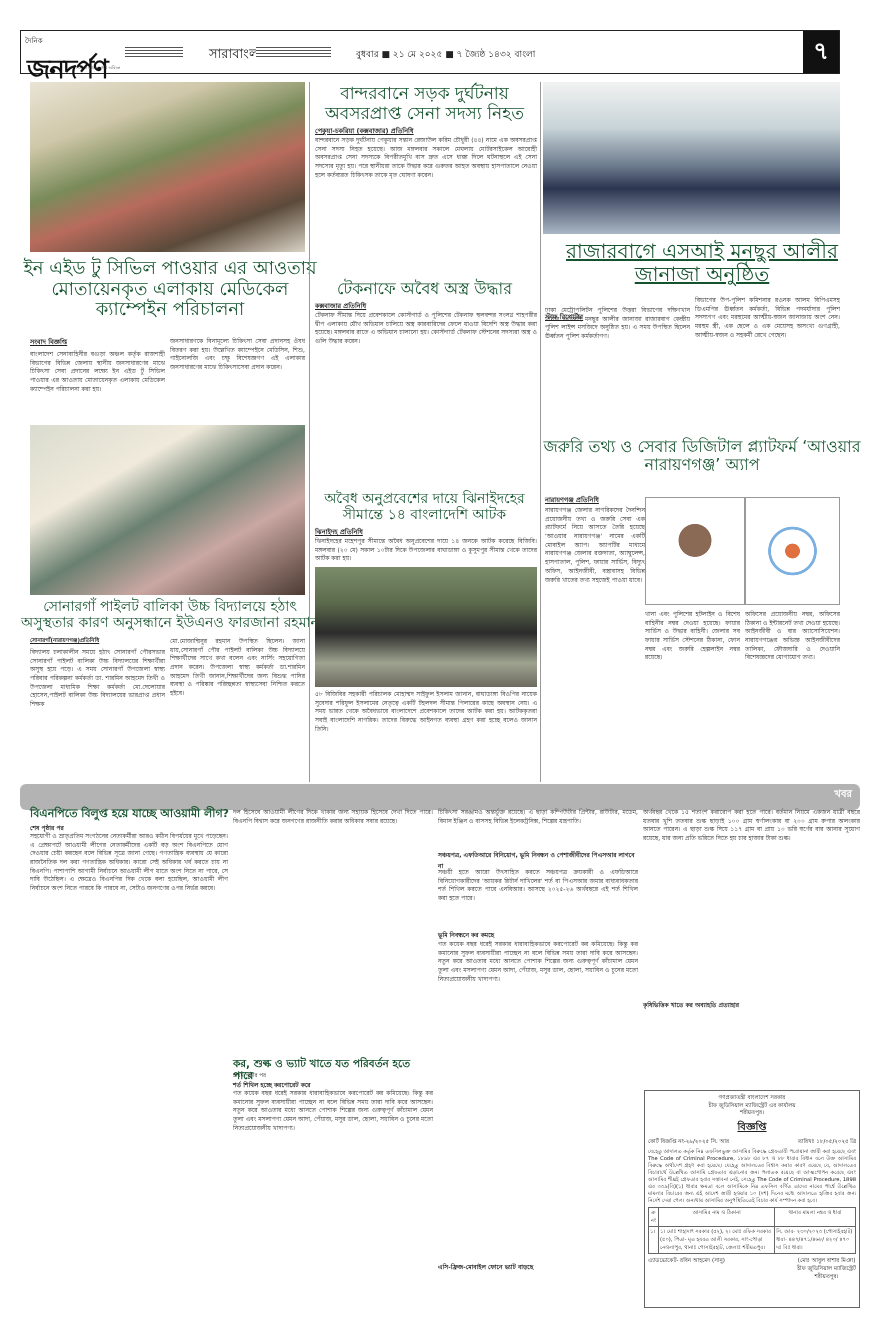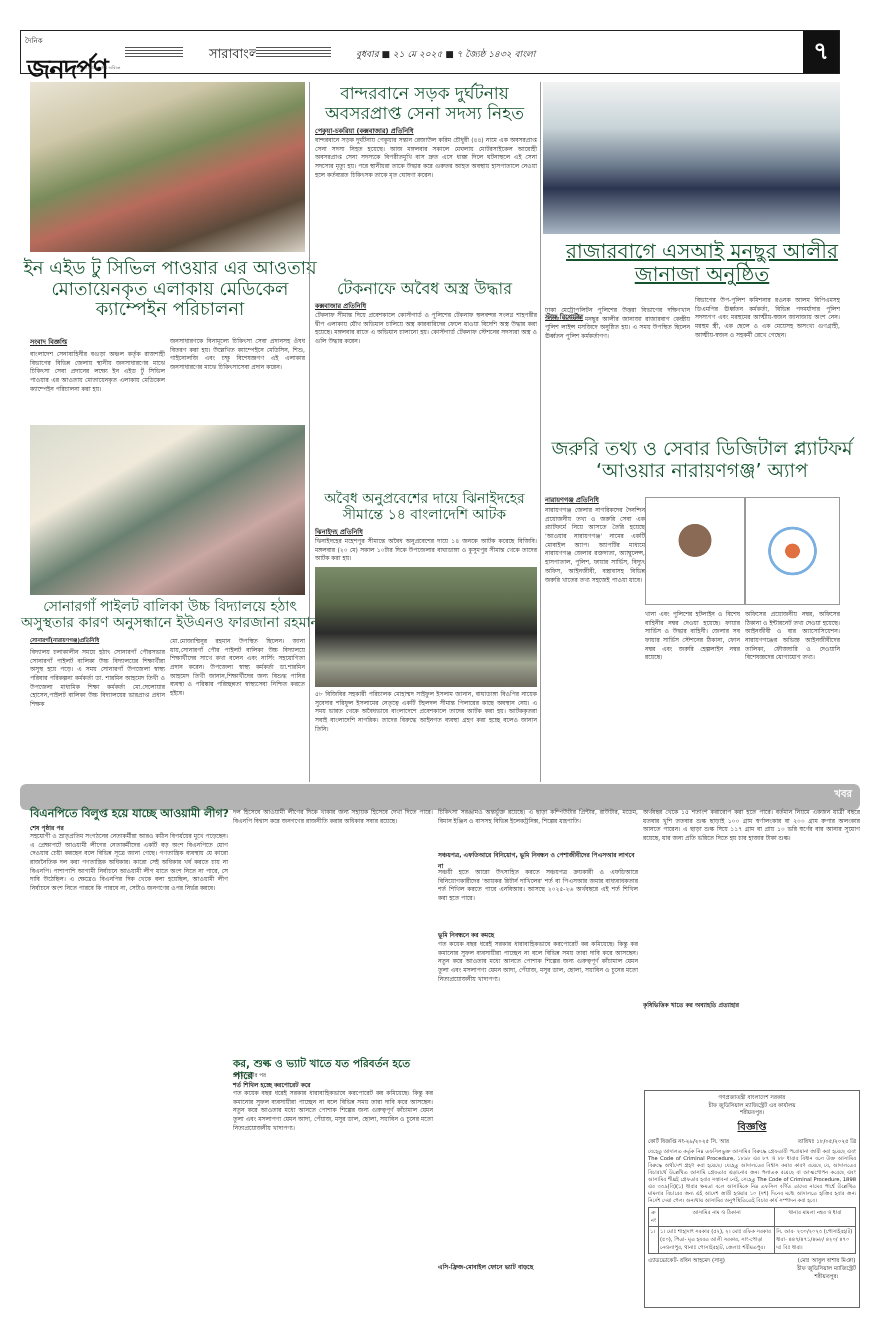--- a/index.html
+++ b/index.html
@@ -8,21 +8,21 @@
 .abs{position:absolute;}
 
 #masthead{left:20px;top:30px;width:820px;height:44px;border:1px solid #222;}
 #logo-small{left:4px;top:4px;font-size:7px;}
 #logo-main{left:6px;top:18px;font-size:26px;font-weight:bold;color:#111;letter-spacing:-1px;font-family:"DejaVu Serif",serif;}
 #logo-tag{left:55px;top:34px;font-size:4px;color:#333;}
 .rules{height:12px;background:repeating-linear-gradient(#555 0 1px,#fff 1px 3px);}
 #rule1{left:104px;top:16px;width:58px;}
 #rule2{left:225px;top:16px;width:75px;}
 #section{left:188px;top:13px;font-size:13px;}
-#dateline{left:335px;top:16px;font-size:9px;font-style:italic;}
+#dateline{left:335px;top:16px;font-size:9px;}
 #pagenum{right:0;top:0;width:36px;height:42px;background:#111;color:#fff;font-size:24px;font-weight:bold;display:flex;align-items:center;justify-content:center;}
 
 .photo{position:absolute;overflow:hidden;}
 .ph-med{background:linear-gradient(160deg,#e9e4d6 0%,#cfc7a8 25%,#7a8b5a 45%,#b86b5c 60%,#5b4a3a 80%,#d8d2c5 100%);}
 .ph-fun{background:linear-gradient(180deg,#f2f2f2 0%,#c8d4d8 30%,#6d7c8e 55%,#2c3550 70%,#a9b7c5 100%);}
 .ph-meet{background:linear-gradient(150deg,#d9dccf 0%,#f0eadb 30%,#6a8070 50%,#caa7a2 70%,#4c3b32 100%);}
 .ph-arrest{background:linear-gradient(180deg,#7a8c6a 0%,#5c6a4c 30%,#2b2b2b 55%,#9ea38f 80%,#6c6a5e 100%);}
 .ph-portrait{background:radial-gradient(circle at 50% 40%,#8a6a55 0 20%,#fff 21%);border:1px solid #999;}
 .ph-logo{background:radial-gradient(circle at 50% 50%,#e07040 0 10%,#fff 11% 30%,#7bb0e0 31% 34%,#fff 35%);}
 
@@ -82,21 +82,21 @@
 <div class="body-text" style="left:315px;top:537px;width:222px;height:28px;">ঝিনাইদহের মহেশপুর সীমান্তে অবৈধ অনুপ্রবেশের দায়ে ১৪ জনকে আটক করেছে বিজিবি। মঙ্গলবার (২০ মে) সকাল ১০টার দিকে উপজেলার বাঘাডাঙ্গা ও কুসুমপুর সীমান্ত থেকে তাদের আটক করা হয়।</div>
 <div class="photo ph-arrest" style="left:315px;top:567px;width:222px;height:120px;"></div>
 <div class="body-text" style="left:315px;top:690px;width:222px;height:90px;">৫৮ বিজিবির সহকারী পরিচালক মোহাম্মদ সাইফুল ইসলাম জানান, বাঘাডাঙ্গা বিওপির নায়েক সুবেদার শরিফুল ইসলামের নেতৃত্বে একটি টহলদল সীমান্ত পিলারের কাছে অবস্থান নেয়। এ সময় ভারত থেকে অবৈধভাবে বাংলাদেশে প্রবেশকালে তাদের আটক করা হয়। আটককৃতরা সবাই বাংলাদেশি নাগরিক। তাদের বিরুদ্ধে আইনগত ব্যবস্থা গ্রহণ করা হচ্ছে বলেও জানান তিনি।</div>
 
 <div class="photo ph-fun" style="left:543px;top:82px;width:297px;height:152px;"></div>
 <div class="hl" style="left:542px;top:240px;width:320px;font-size:20px;text-decoration:underline;">রাজারবাগে এসআই মনছুর আলীর জানাজা অনুষ্ঠিত</div>
 <div class="byline" style="left:545px;top:296px;margin-top:16px;">স্টাফ রিপোর্টার</div>
 <div class="body-text" style="left:545px;top:306px;width:145px;height:112px;">ঢাকা মেট্রোপলিটন পুলিশের উত্তরা বিভাগের দক্ষিণখান থানার এসআই মনছুর আলীর জানাজা রাজারবাগ কেন্দ্রীয় পুলিশ লাইন্স মসজিদে অনুষ্ঠিত হয়। এ সময় উপস্থিত ছিলেন ঊর্ধ্বতন পুলিশ কর্মকর্তাগণ।</div>
 <div class="body-text" style="left:695px;top:296px;width:145px;height:122px;">বিভাগের উপ-পুলিশ কমিশনার রওনক আলম বিপিএমসহ ডিএমপির ঊর্ধ্বতন কর্মকর্তা, বিভিন্ন পদমর্যাদার পুলিশ সদস্যগণ এবং মরহুমের আত্মীয়-স্বজন জানাজায় অংশ নেন। মরহুম স্ত্রী, এক ছেলে ও এক মেয়েসহ অসংখ্য গুণগ্রাহী, আত্মীয়-স্বজন ও সহকর্মী রেখে গেছেন।</div>
 
-<div class="hl" style="left:542px;top:438px;width:320px;font-size:19px;">জরুরি তথ্য ও সেবার ডিজিটাল প্ল্যাটফর্ম ‘আওয়ার নারায়ণগঞ্জ’ অ্যাপ</div>
+<div class="hl" style="left:542px;top:438px;width:320px;font-size:16px;">জরুরি তথ্য ও সেবার ডিজিটাল প্ল্যাটফর্ম ‘আওয়ার নারায়ণগঞ্জ’ অ্যাপ</div>
 <div class="byline" style="left:545px;top:495px;">নারায়ণগঞ্জ প্রতিনিধি</div>
 <div class="body-text" style="left:545px;top:506px;width:100px;height:274px;">নারায়ণগঞ্জ জেলার নাগরিকদের দৈনন্দিন প্রয়োজনীয় তথ্য ও জরুরি সেবা এক প্ল্যাটফর্মে নিয়ে আসতে তৈরি হয়েছে 'আওয়ার নারায়ণগঞ্জ' নামের একটি মোবাইল অ্যাপ। অ্যাপটির মাধ্যমে নারায়ণগঞ্জ জেলার রক্তদাতা, অ্যাম্বুলেন্স, হাসপাতাল, পুলিশ, ফায়ার সার্ভিস, বিদ্যুৎ অফিস, আইনজীবী, বস্ত্রাবাসহ বিভিন্ন জরুরি খাতের তথ্য সহজেই পাওয়া যাবে।</div>
 <div class="photo ph-portrait" style="left:645px;top:497px;width:100px;height:108px;"></div>
 <div class="photo ph-logo" style="left:745px;top:497px;width:95px;height:108px;border:1px solid #999;"></div>
 <div class="body-text" style="left:645px;top:610px;width:95px;height:170px;">থানা এবং পুলিশের হটলাইন ও বিশেষ বাহিনীর নম্বর দেওয়া হয়েছে। ফায়ার সার্ভিস ও উদ্ধার বাহিনী। জেলার সব ফায়ার সার্ভিস স্টেশনের ঠিকানা, ফোন নম্বর এবং জরুরি হেল্পলাইন নম্বর রয়েছে।</div>
 <div class="body-text" style="left:745px;top:610px;width:95px;height:170px;">অফিসের প্রয়োজনীয় নম্বর, অফিসের ঠিকানা ও ইন্টারনেট তথ্য দেওয়া হয়েছে। আইনজীবী ও বার অ্যাসোসিয়েশন। নারায়ণগঞ্জের অভিজ্ঞ আইনজীবীদের তালিকা, ফৌজদারি ও দেওয়ানি বিশেষজ্ঞদের যোগাযোগ তথ্য।</div>
 
 <div id="khobor-bar" class="abs">
   <span id="khobor-label" class="abs">খবর</span>
 </div>

